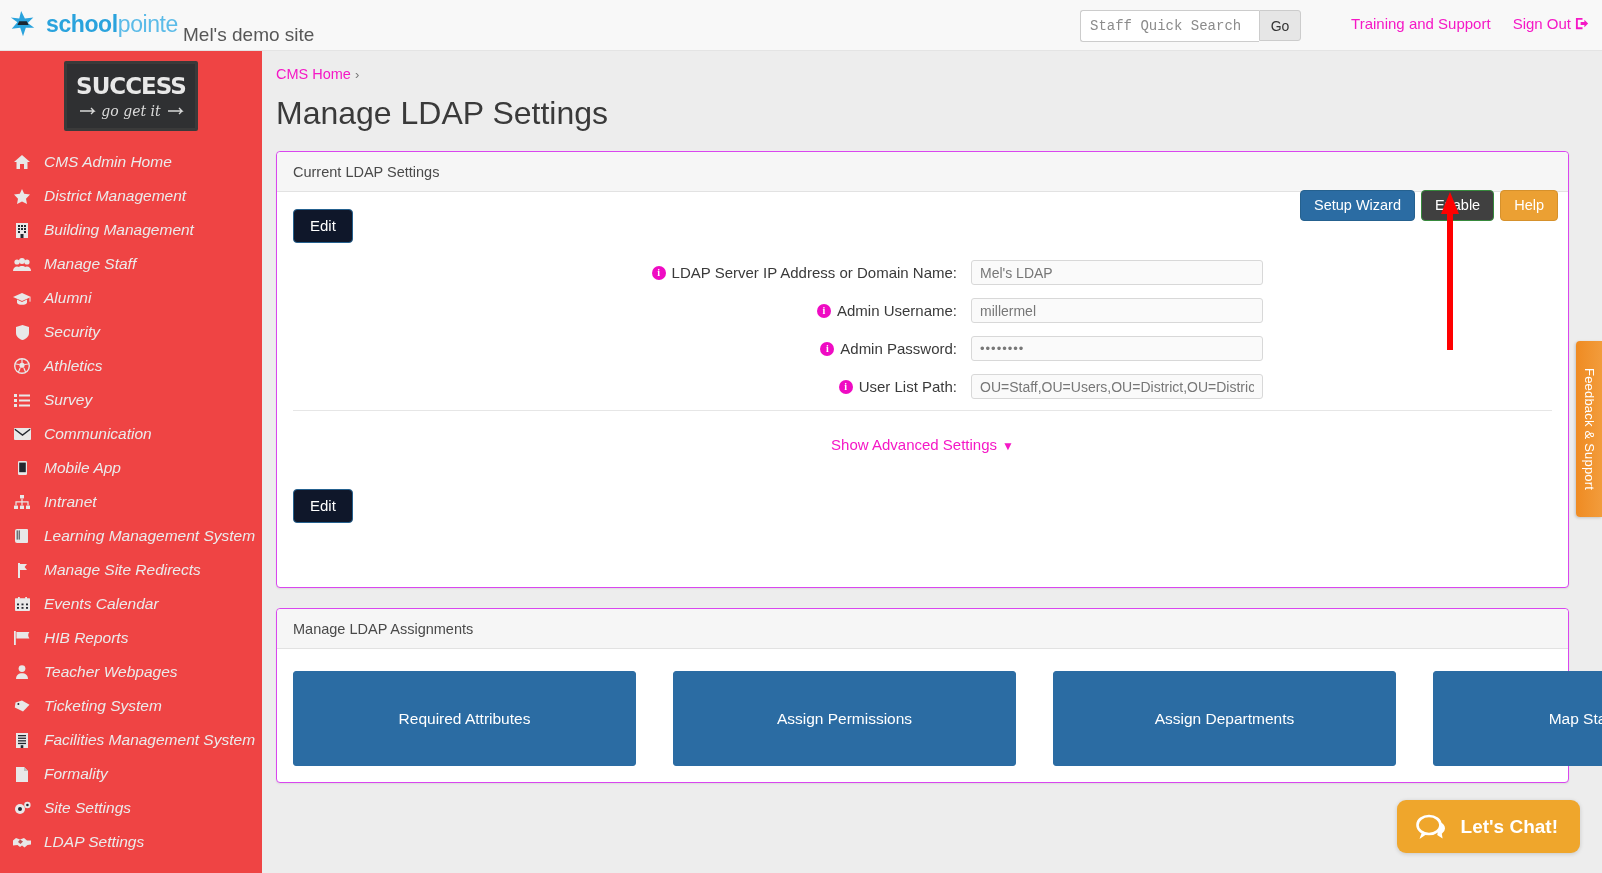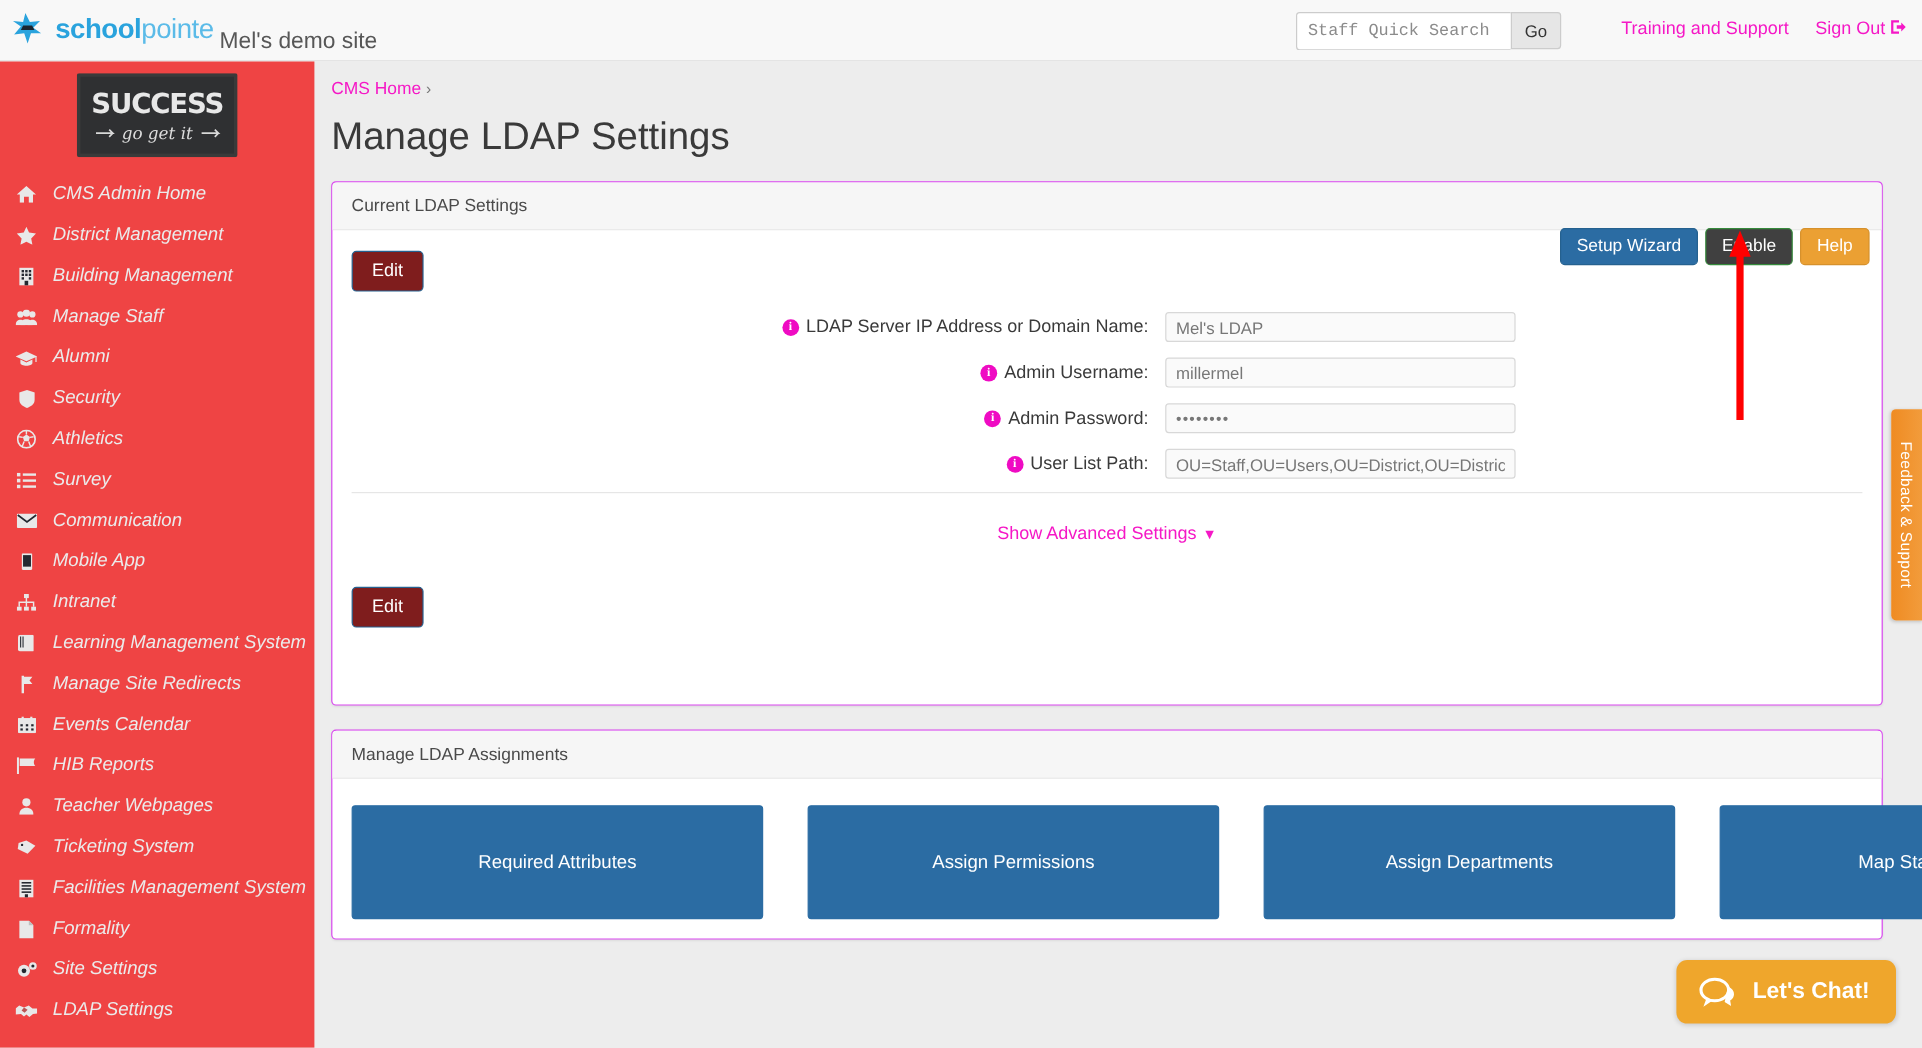--- a/index.html
+++ b/index.html
@@ -132,21 +132,21 @@
     border: 1px solid transparent; border-radius: 4px;
     font-size: 14.5px; color: #fff;
     padding: 6px 13px; cursor: pointer; line-height: 1.2;
     font-family: "Liberation Sans", sans-serif;
     white-space: nowrap;
   }
   .btn-blue   { background: #2b6ca3; border-color: #25618f; }
   .btn-green  { background: #404040; border-color: #368a3c; text-align: right; }
   .btn-orange { background: #eba033; border-color: #d6912c; }
   .btn-edit {
-    background: #7f1d1d; border-color: #25618f;
+    background: #0f172a; border-color: #25618f;
     padding: 7px 16px; font-size: 15px; text-align: center;
   }
 
   #edit-top { position: absolute; left: 16px; top: 57px; }
   #edit-bottom { position: absolute; left: 16px; top: 337px; }
 
   .form-row {
     position: absolute; left: 0; width: 100%;
     display: flex; align-items: center;
   }

